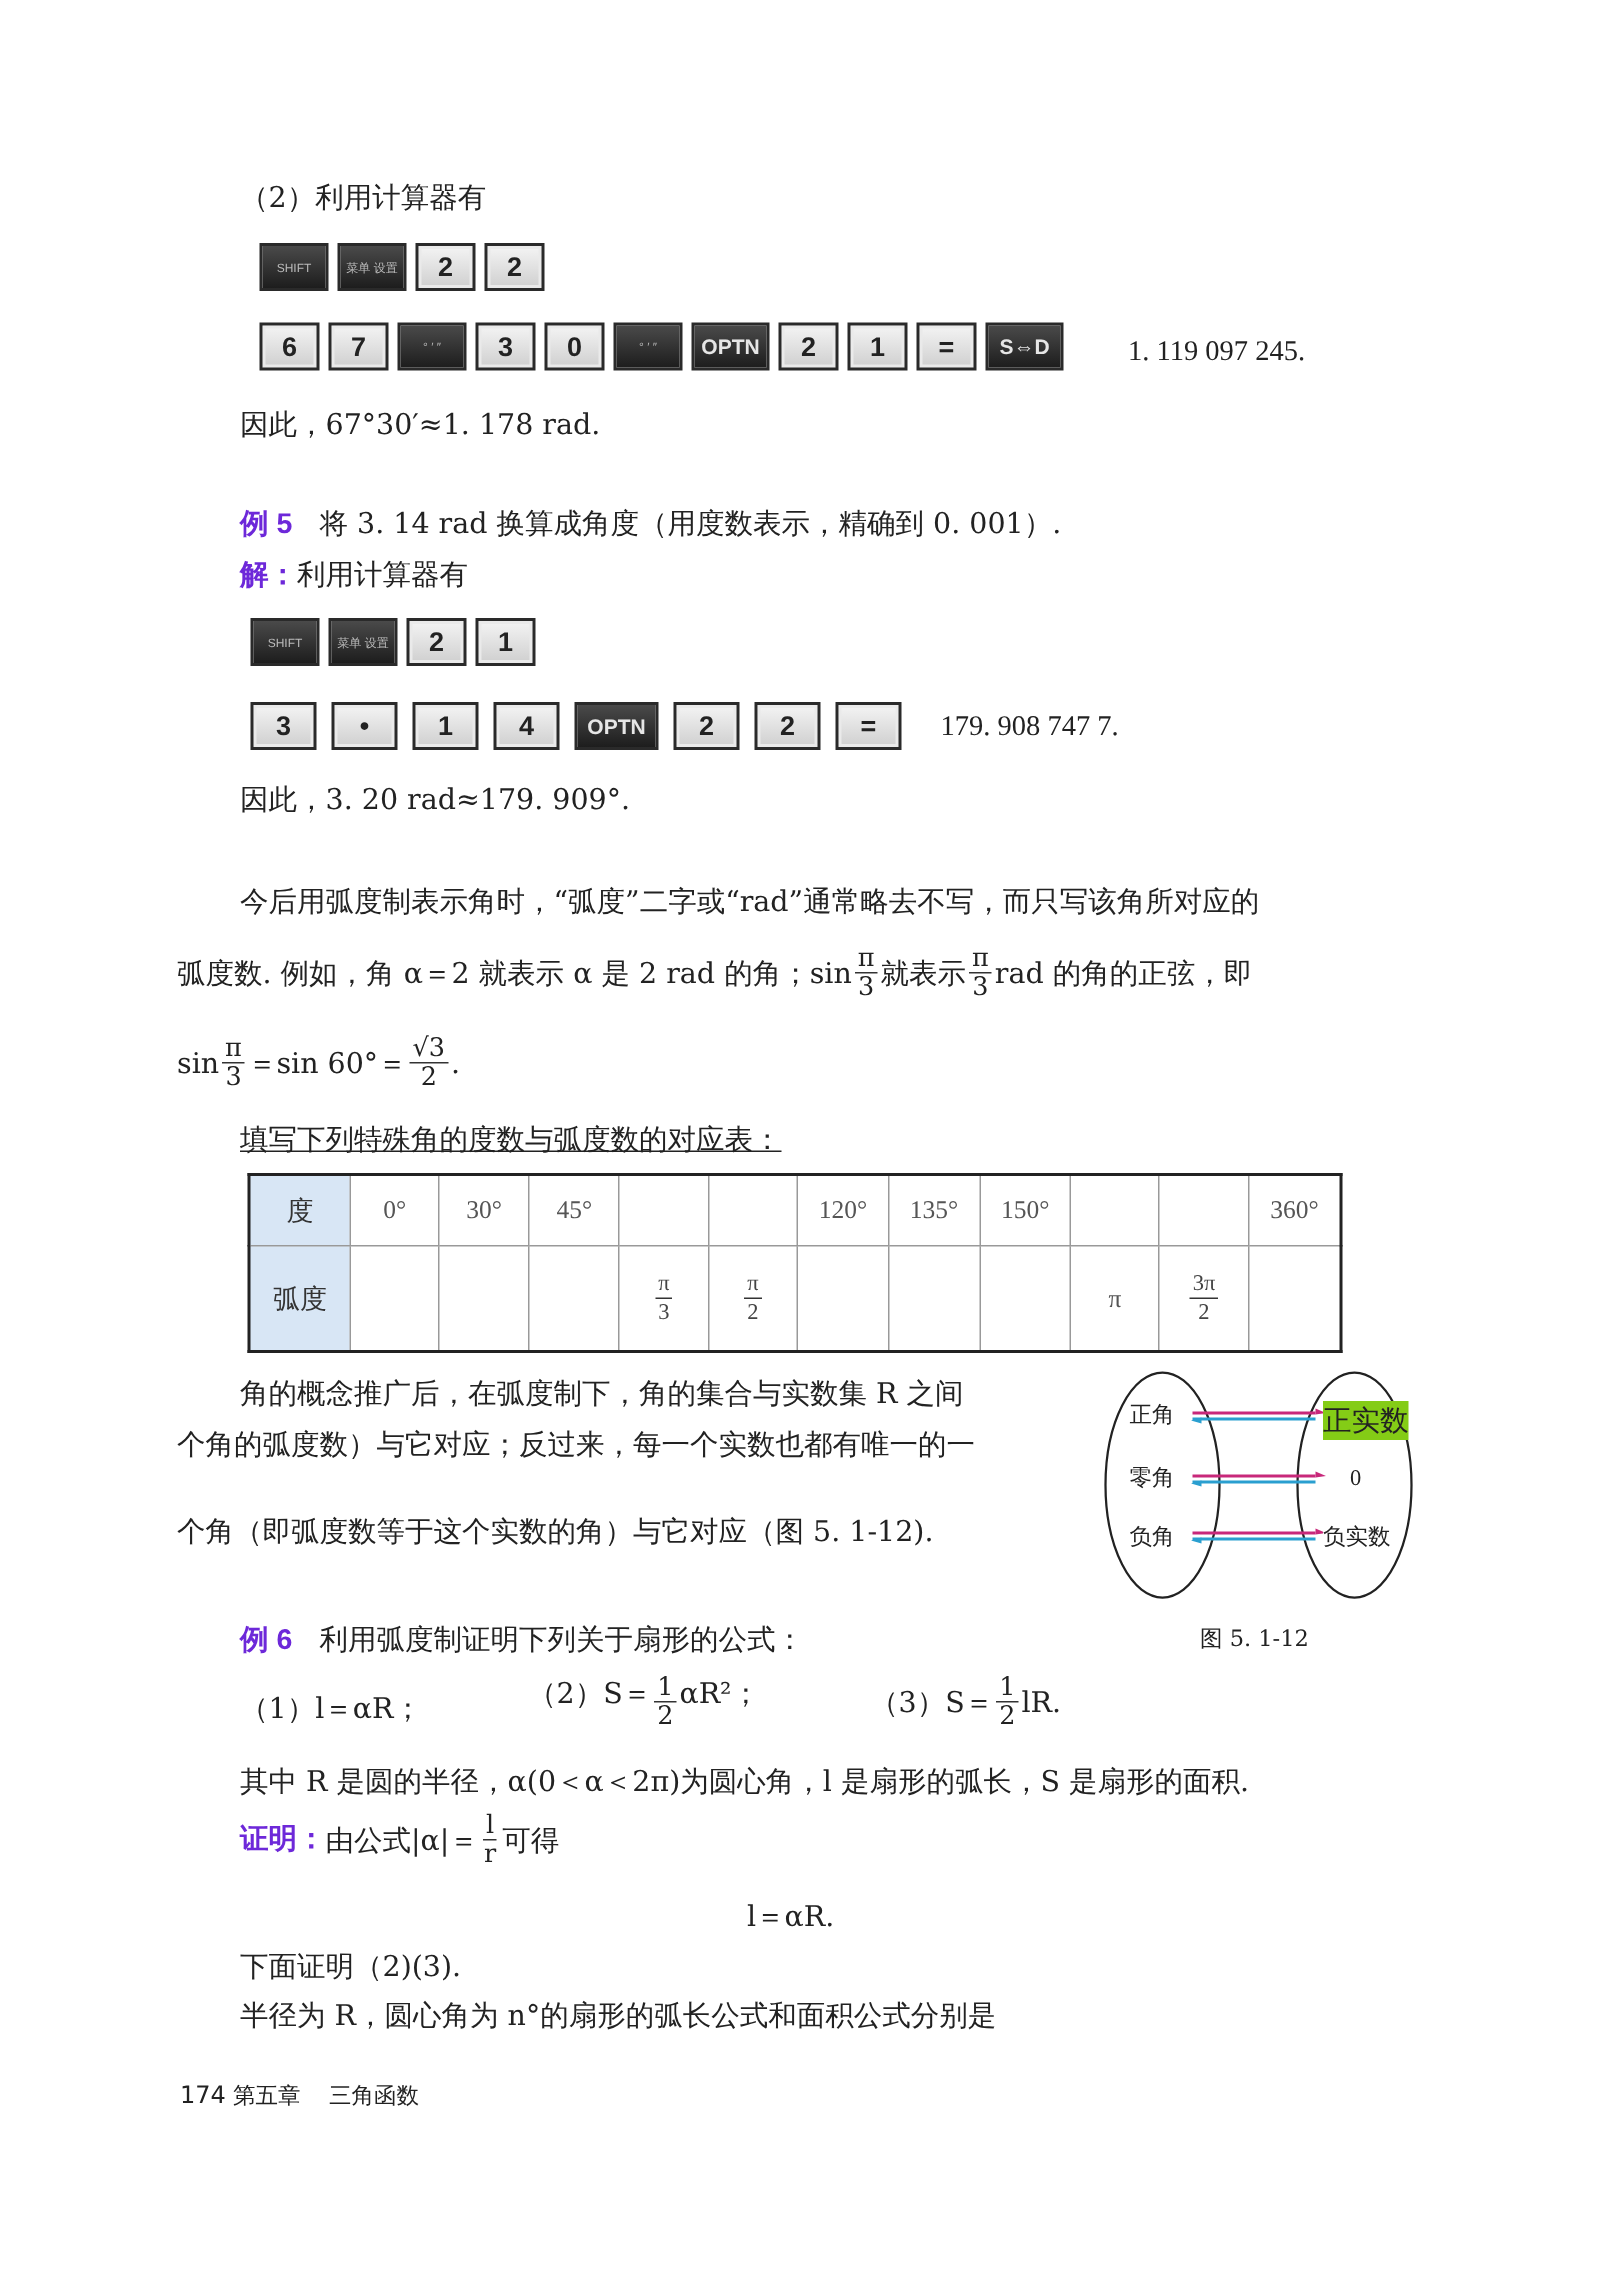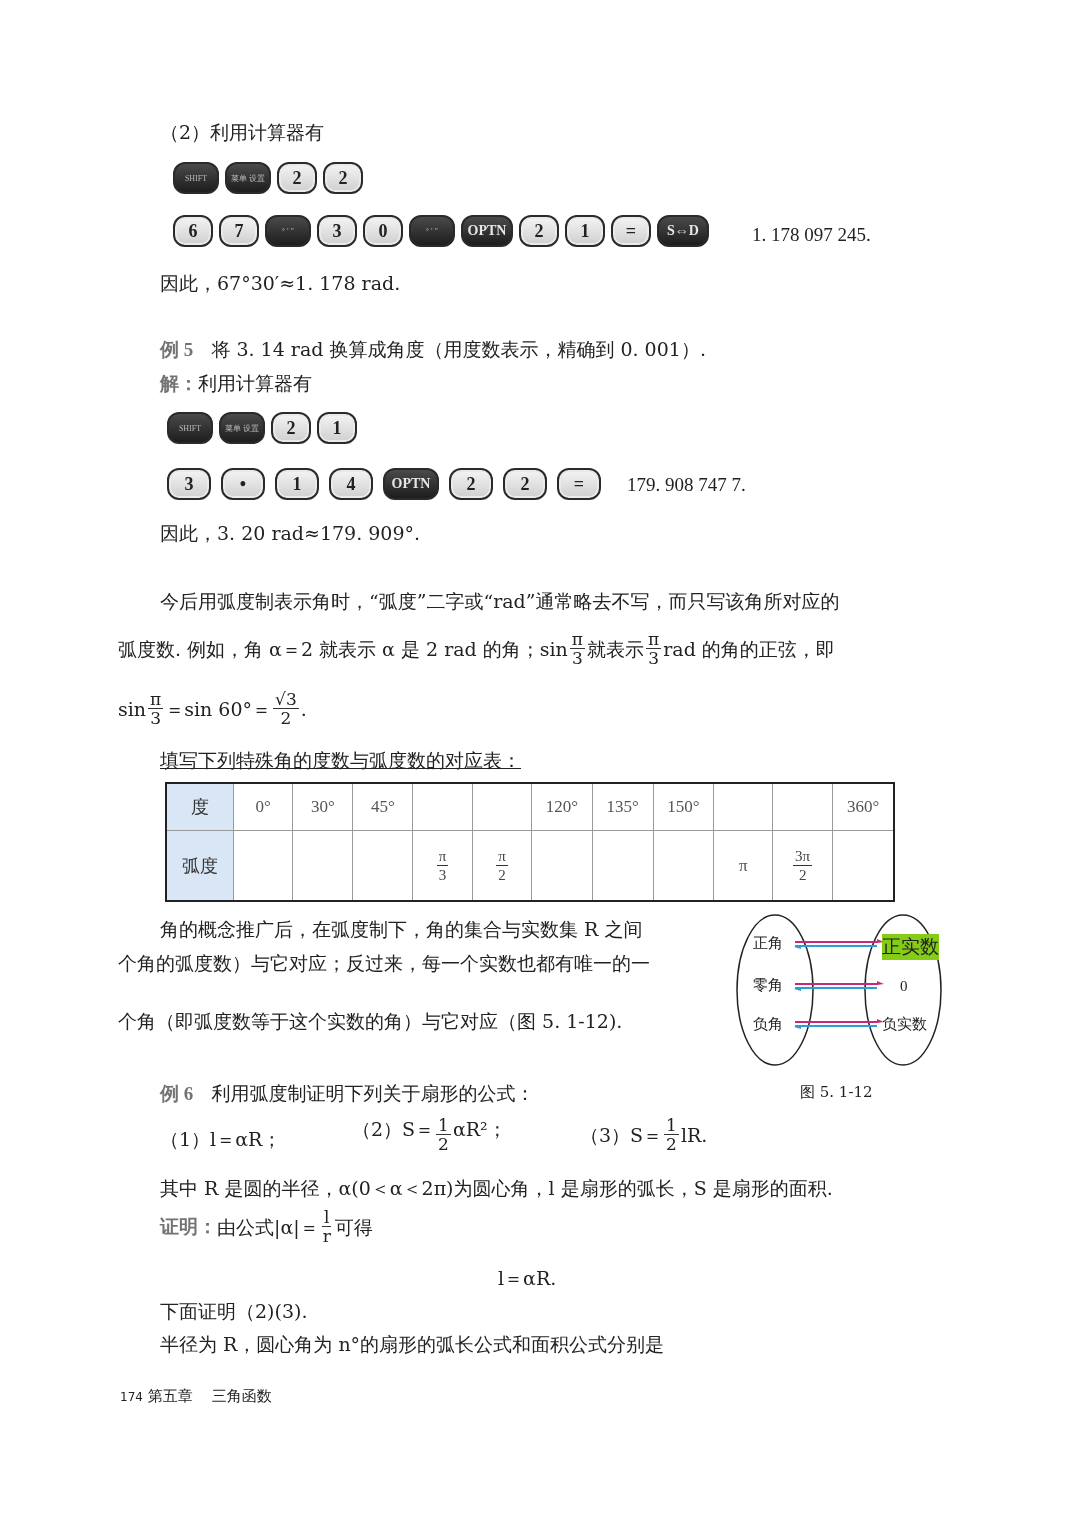--- a/index.html
+++ b/index.html
@@ -3,44 +3,44 @@
 <meta charset="utf-8">
 <style>
   html, body { margin: 0; padding: 0; }
   body {
     width: 1080px; height: 1515px; background: #ffffff; position: relative;
     font-family: "DejaVu Serif", "Liberation Serif", serif; color: #222;
     overflow: hidden;
   }
   .abs { position: absolute; }
   .txt { font-size: 19px; line-height: 26px; white-space: nowrap; }
-  .blue { color: #737373; font-weight: bold; font-family: Liberation Serif, serif; }
+  .blue { color: #6d28d9; font-weight: bold; font-family: Liberation Sans, sans-serif; }
   .num { font-family: "Liberation Serif", serif; }
   .keys { display: flex; gap: 6px; align-items: center; }
   .key {
-    height: 32px; box-sizing: border-box; border-radius: 12px;
+    height: 32px; box-sizing: border-box; border-radius: 0;
     display: flex; align-items: center; justify-content: center;
-    font-family: Liberation Serif, serif; font-weight: bold; font-size: 18px;
+    font-family: Liberation Sans, sans-serif; font-weight: bold; font-size: 18px;
     border: 2px solid #2a2a2a;
   }
   .key.light { width: 40px; background: linear-gradient(#f4f4f4, #cfcfcf); color: #222; box-shadow: inset 0 0 0 2px #eaeaea; }
   .key.dark { width: 46px; background: linear-gradient(#4a4a4a, #1d1d1d); color: #bbb; font-size: 8px; font-weight: normal; }
   .key.dark.big { font-size: 14px; font-weight: bold; color: #e6e6e6; width: 52px; }
   .frac { display: inline-flex; flex-direction: column; align-items: center; vertical-align: middle; line-height: 18px; font-size: 17px; margin: 0 2px; }
   .frac .n { border-bottom: 1px solid #333; padding: 0 2px; }
   .frac .d { padding: 0 2px; }
   table.deg {
     border-collapse: collapse; position: absolute; left: 165px; top: 782px; width: 730px; height: 120px;
     border: 2px solid #222; font-family: "Liberation Serif", serif; font-size: 17px;
   }
   table.deg td { border: 1px solid #999; text-align: center; color: #555; width: 60px; }
   table.deg td.hdr { background: #d8e6f5; color: #333; width: 68px; font-family: "DejaVu Serif", serif; font-size: 18px; }
   table.deg .frac { font-size: 15px; color: #444; }
   .footer { font-size: 15px; }
-  .footer .pg { font-family: "DejaVu Sans", sans-serif; font-size: 12px; text-align: right; }
+  .footer .pg { font-family: "DejaVu Sans", sans-serif; font-size: 16px; text-align: right; }
 </style>
 </head>
 <body>
 
 <div class="abs txt" style="left:160px;top:119px;">（2）利用计算器有</div>
 <div class="abs keys" style="left:173px;top:162px;">
   <div class="key dark">SHIFT</div>
   <div class="key dark">菜单 设置</div>
   <div class="key light">2</div>
   <div class="key light">2</div>
@@ -51,21 +51,21 @@
   <div class="key dark">° ′ ″</div>
   <div class="key light">3</div>
   <div class="key light">0</div>
   <div class="key dark">° ′ ″</div>
   <div class="key dark big">OPTN</div>
   <div class="key light">2</div>
   <div class="key light">1</div>
   <div class="key light">=</div>
   <div class="key dark big">S⇔D</div>
 </div>
-<div class="abs txt num" style="left:752px;top:222px;">1. 178 097 245.</div>
+<div class="abs txt num" style="left:752px;top:222px;">1. 119 097 245.</div>
 <div class="abs txt" style="left:160px;top:270px;">因此，67°30′≈1. 178 rad.</div>
 
 <div class="abs txt" style="left:160px;top:336px;">
   <span class="blue">例 5</span>&nbsp;&nbsp;
   <span>将 3. 14 rad 换算成角度（用度数表示，精确到 0. 001）.</span>
 </div>
 <div class="abs txt" style="left:160px;top:370px;">
   <span class="blue">解：</span><span>利用计算器有</span>
 </div>
 <div class="abs keys" style="left:167px;top:412px;">

